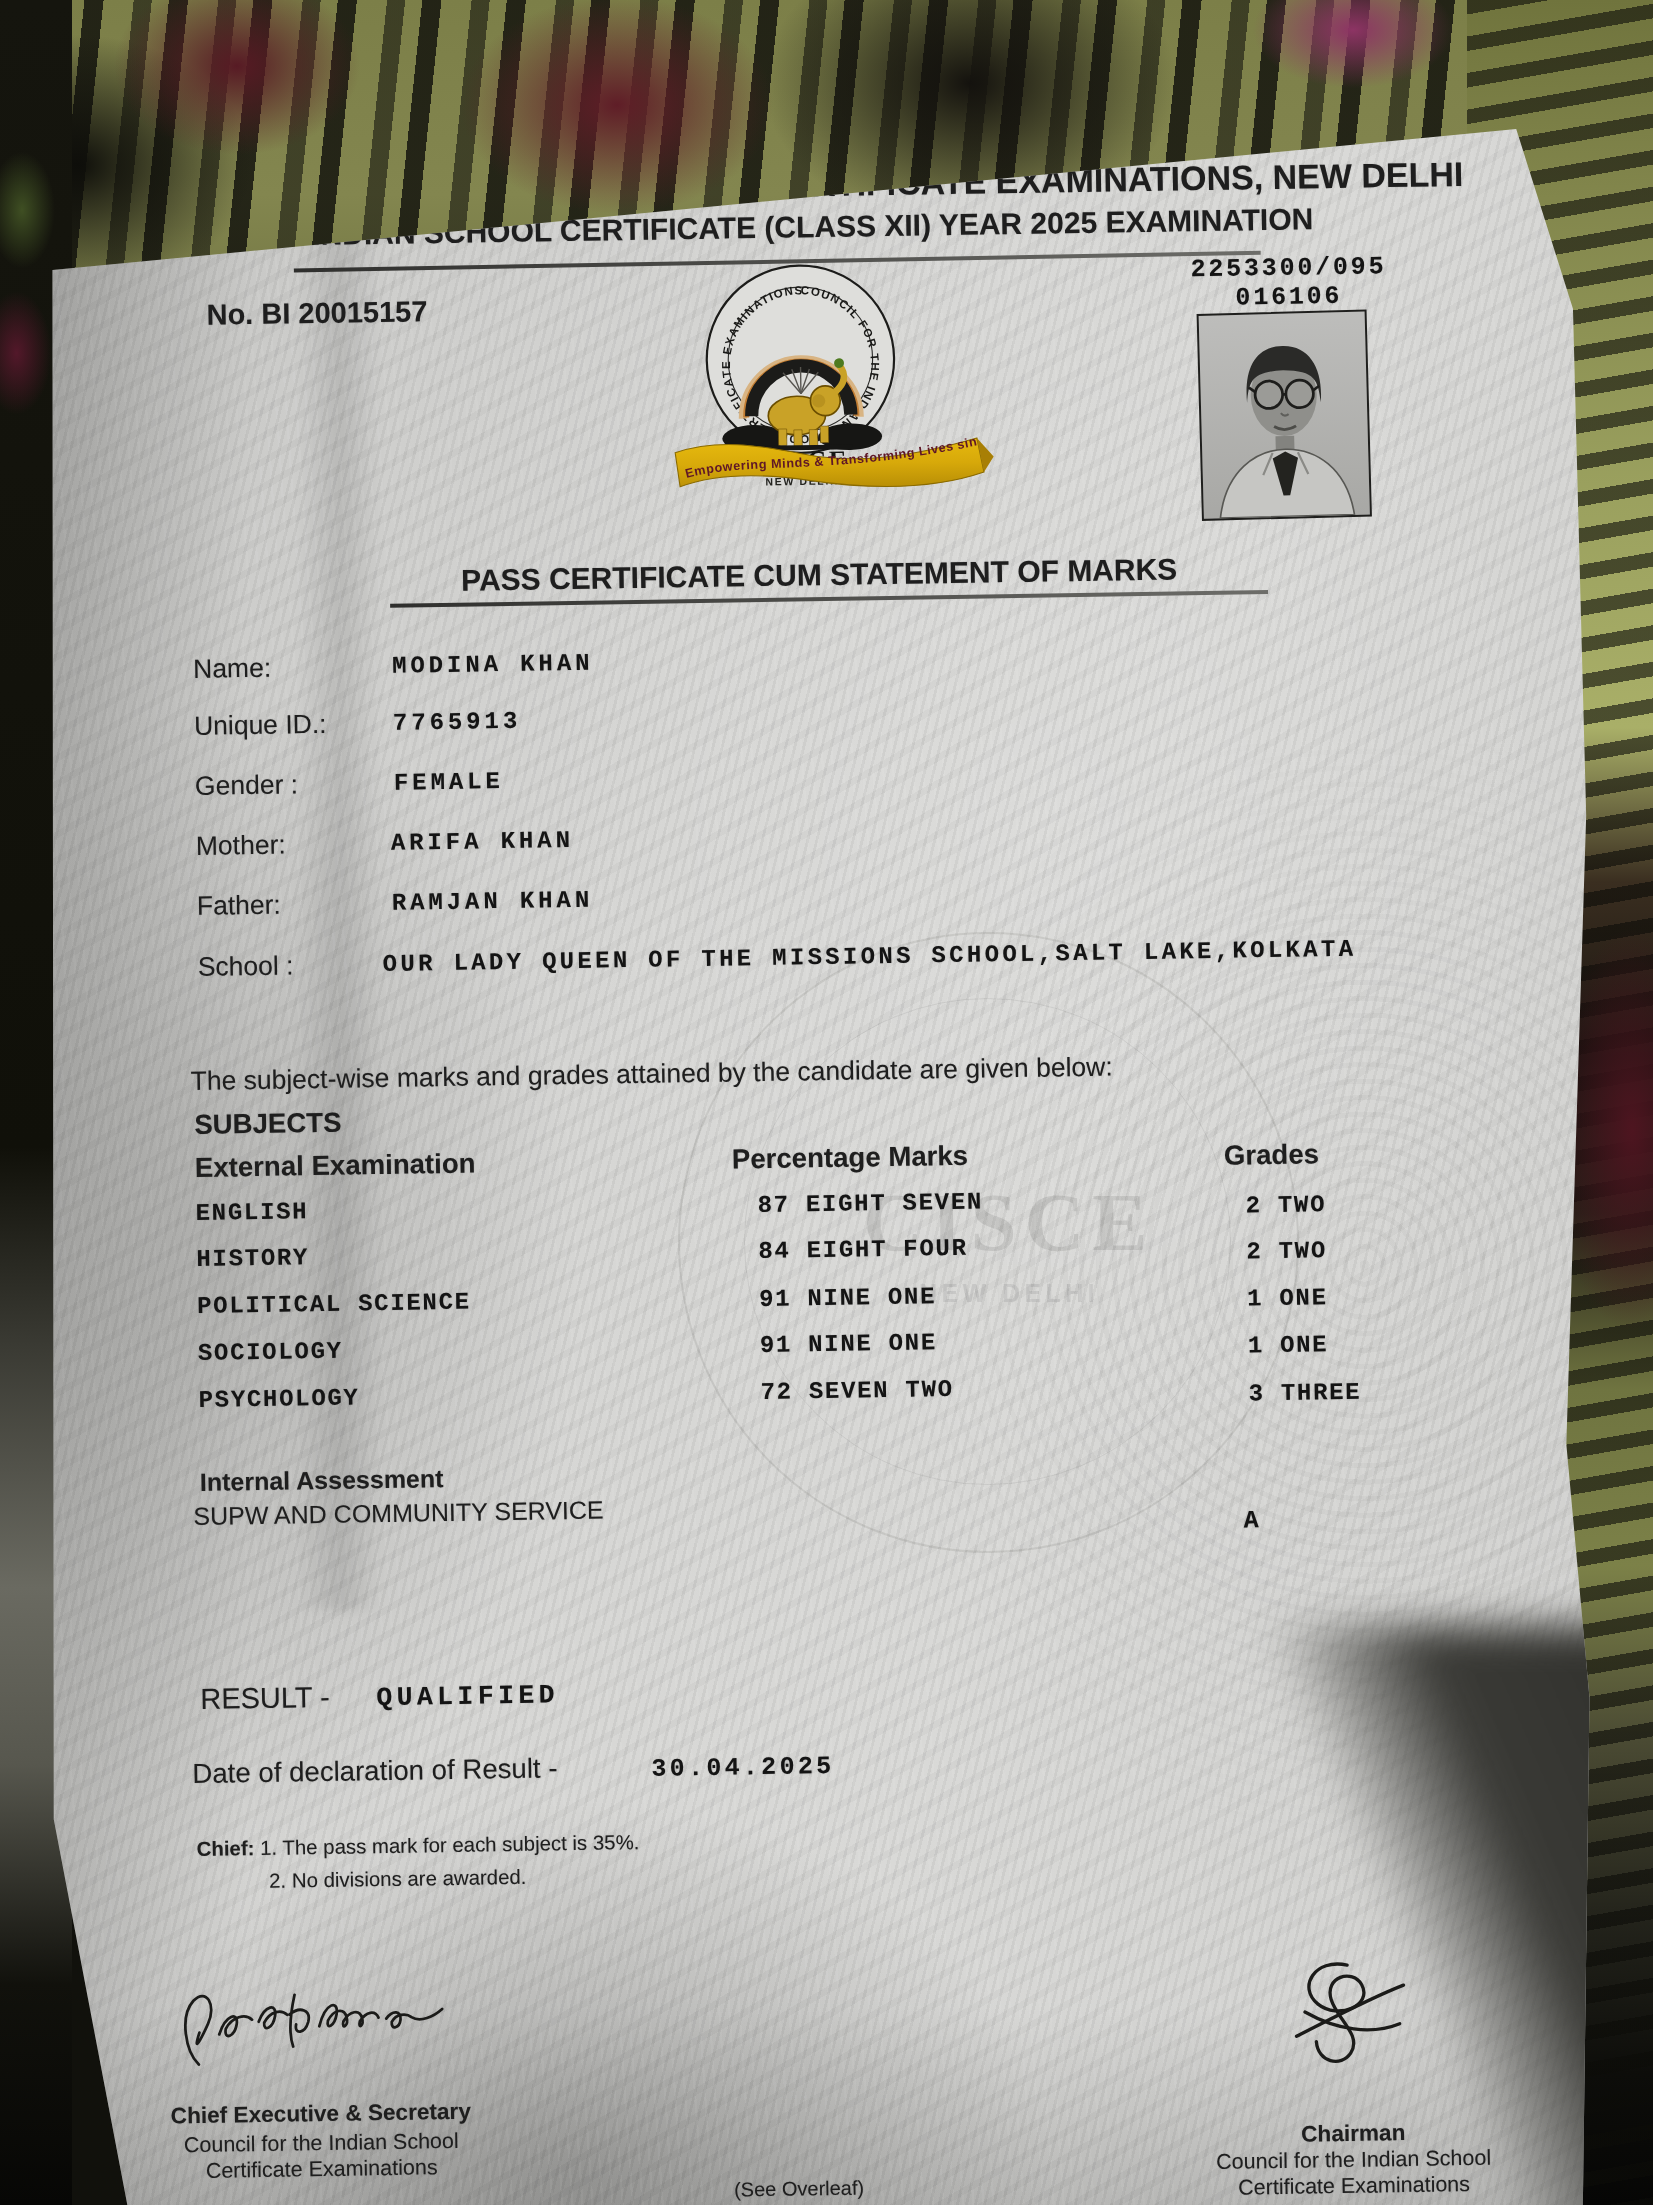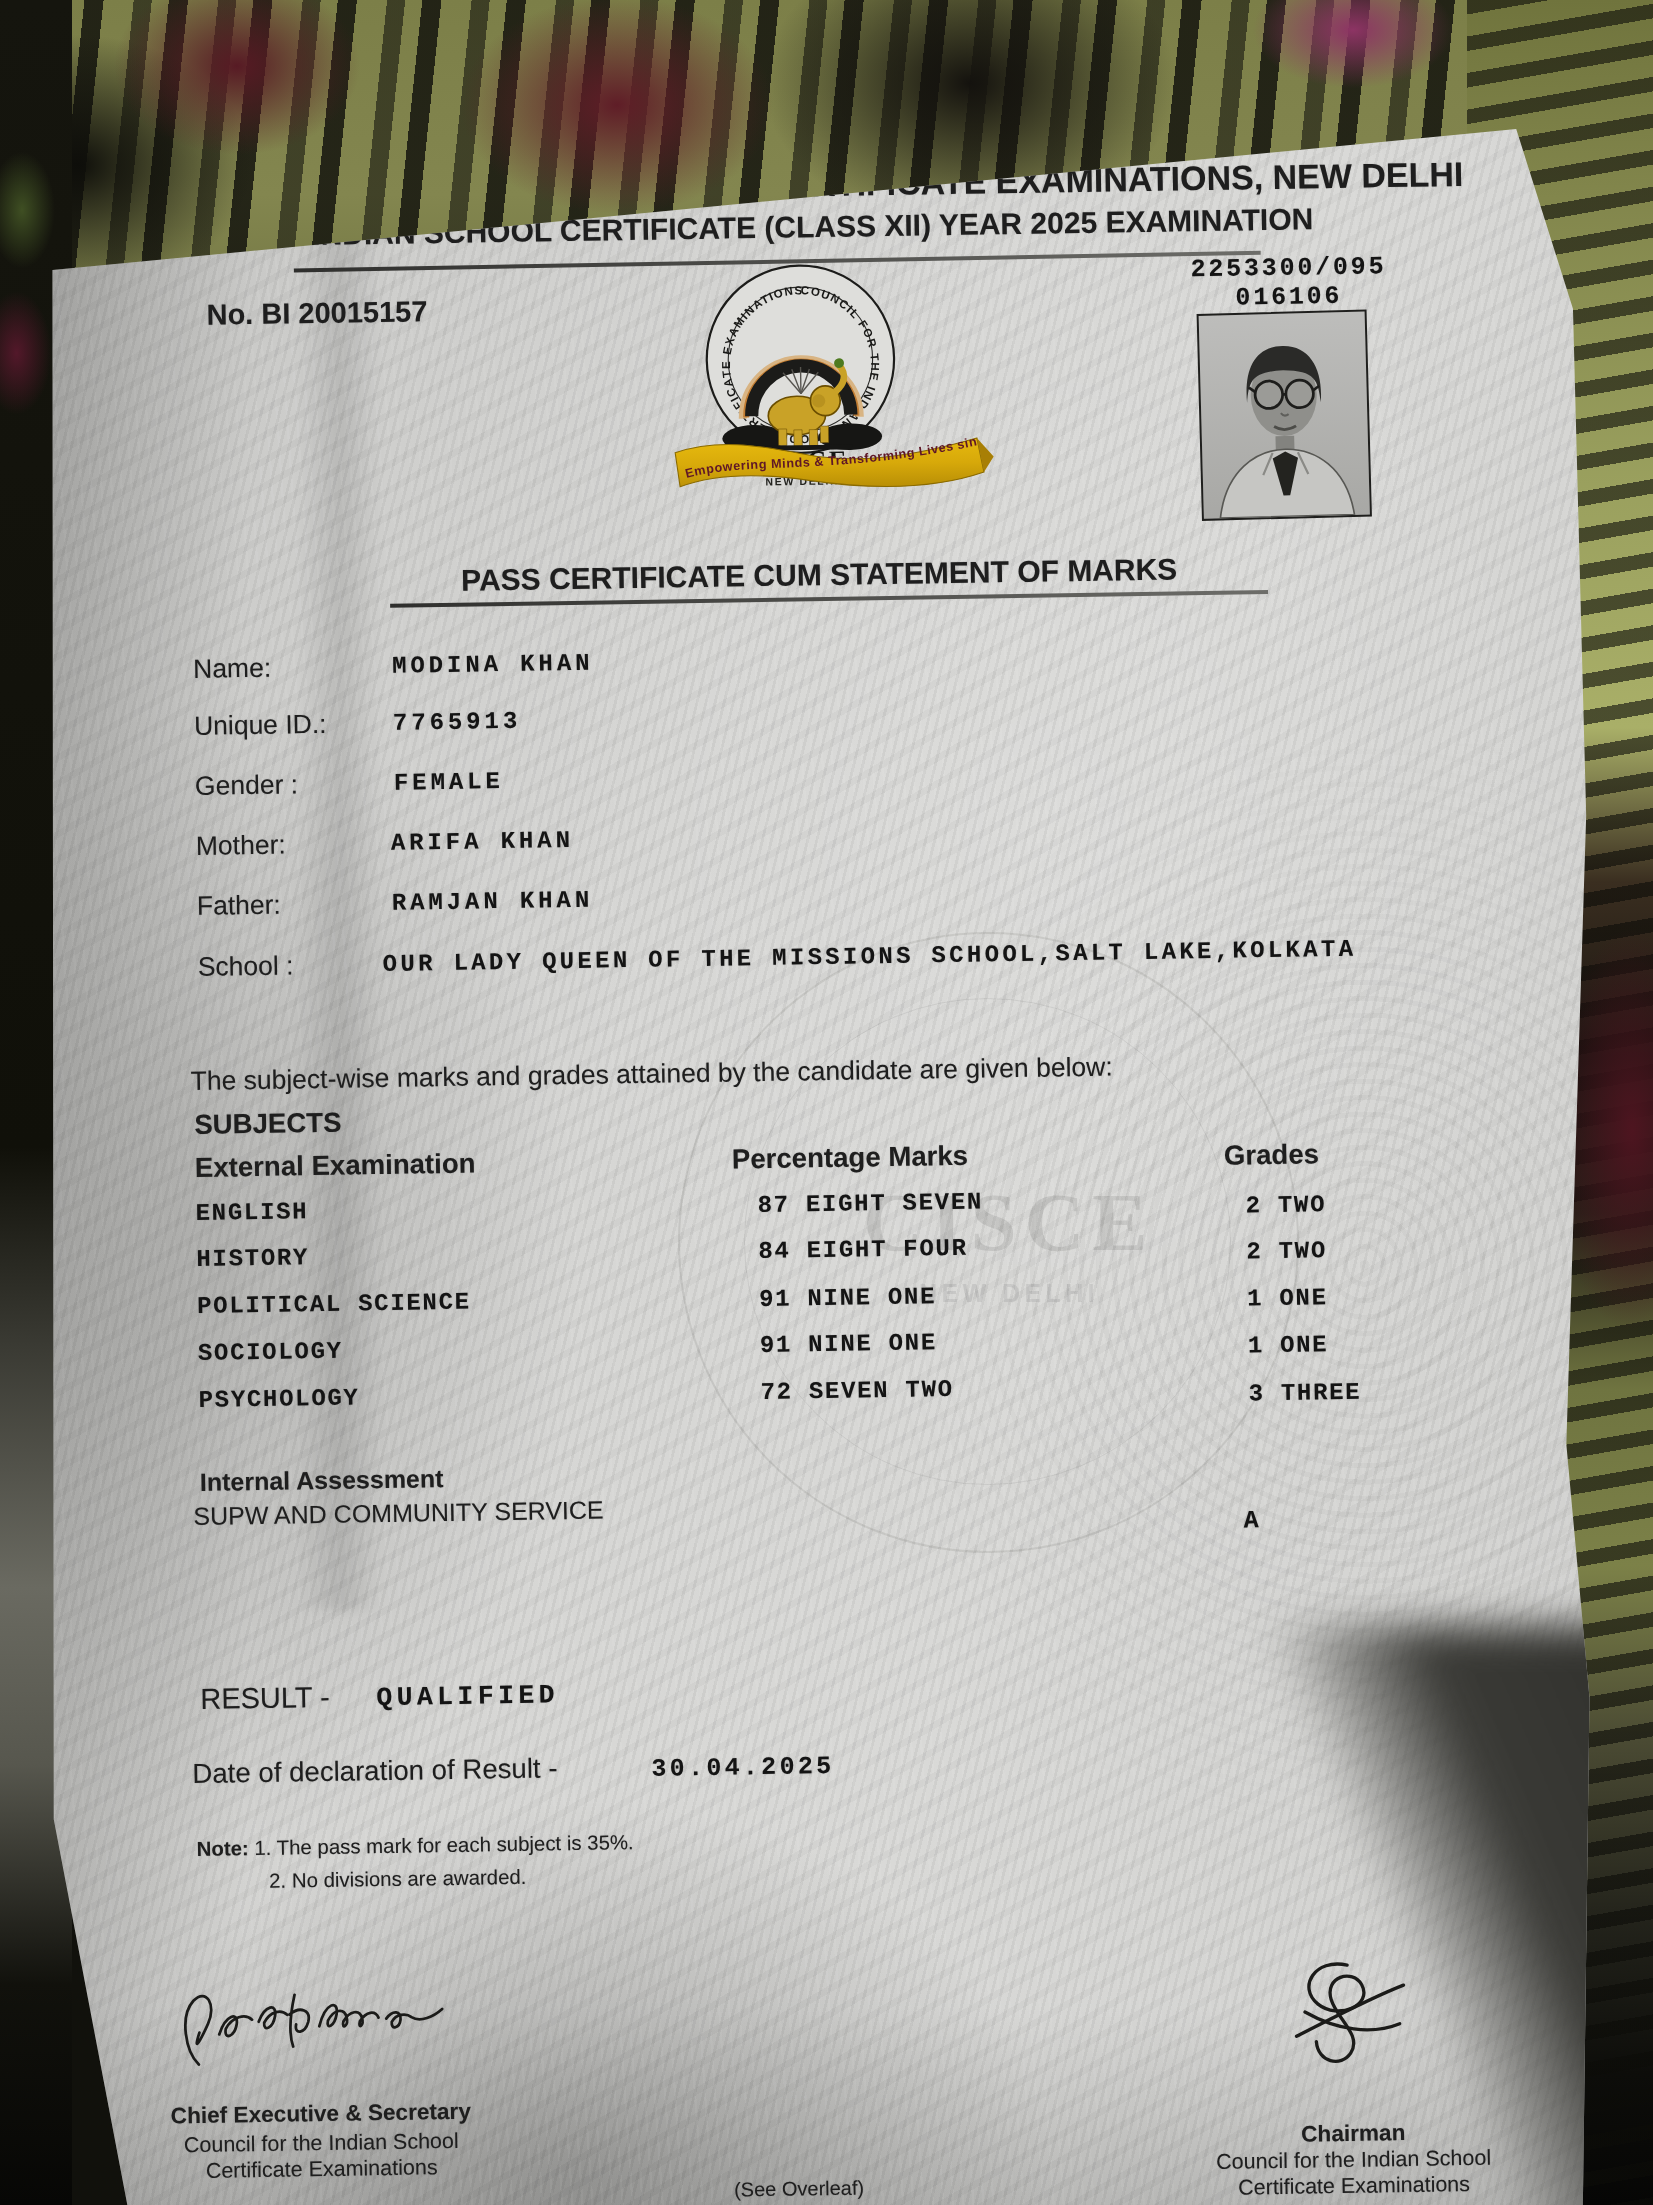--- a/index.html
+++ b/index.html
@@ -230,21 +230,21 @@
       <div class="t" style="left:187px;top:1492px;font-size:25px;">SUPW AND COMMUNITY SERVICE</div>
       <div class="t mono" style="left:1237px;top:1513px;font-size:25px;">A</div>
 
       <div class="t" style="left:191px;top:1673px;font-size:29px;">RESULT -</div>
       <div class="t mono" style="left:367px;top:1676px;font-size:26.5px;letter-spacing:4.4px;">QUALIFIED</div>
 
       <div class="t" style="left:182px;top:1748px;font-size:27.6px;">Date of declaration of Result -</div>
       <div class="t mono" style="left:641px;top:1752px;font-size:25px;letter-spacing:3.3px;">30.04.2025</div>
 
       <div class="t" style="left:185px;top:1828px;font-size:20.4px;">
-        <span class="b">Note:</span>
+        <span class="b">Chief:</span>
         <span>1. The pass mark for each subject is 35%.</span>
       </div>
       <div class="t" style="left:257px;top:1861px;font-size:20.4px;">2. No divisions are awarded.</div>
 
       <svg style="position:absolute;left:158px;top:1972px;" width="287" height="99" viewBox="0 0 520 180">
         <g fill="none" stroke="#1b1b19" stroke-width="5" stroke-linecap="round">
           <path d="M46,150 C 22,126 12,62 38,34 C 62,10 80,42 64,76 C 52,102 34,134 48,92"></path>
           <path d="M84,96 C 96,60 120,54 116,78 C 112,100 92,108 96,86 C 108,64 132,58 144,70"></path>
           <path d="M156,74 C 168,44 190,40 186,64 C 182,86 164,94 166,76 C 178,54 198,52 208,62"></path>
           <path d="M222,26 C 214,60 210,96 218,120 M212,62 C 232,46 252,54 246,76 C 240,96 220,100 224,80"></path>

